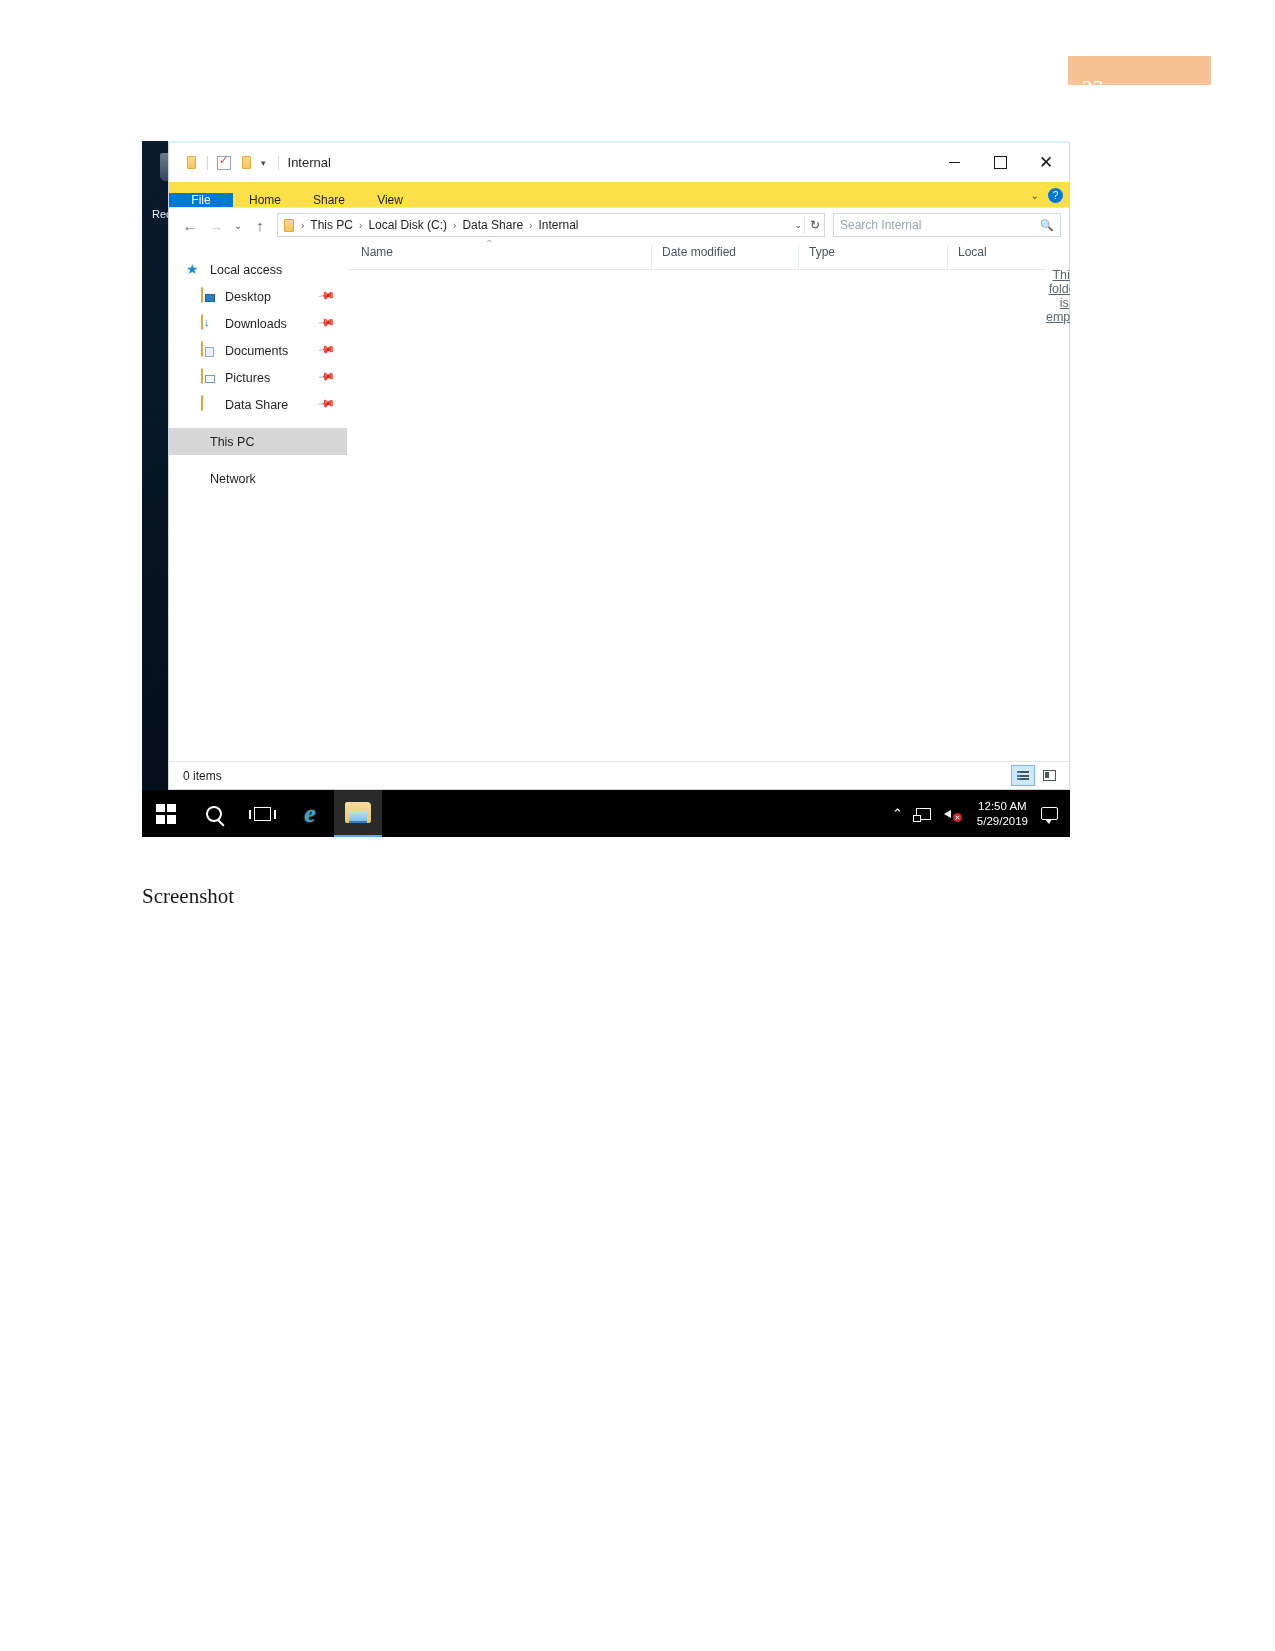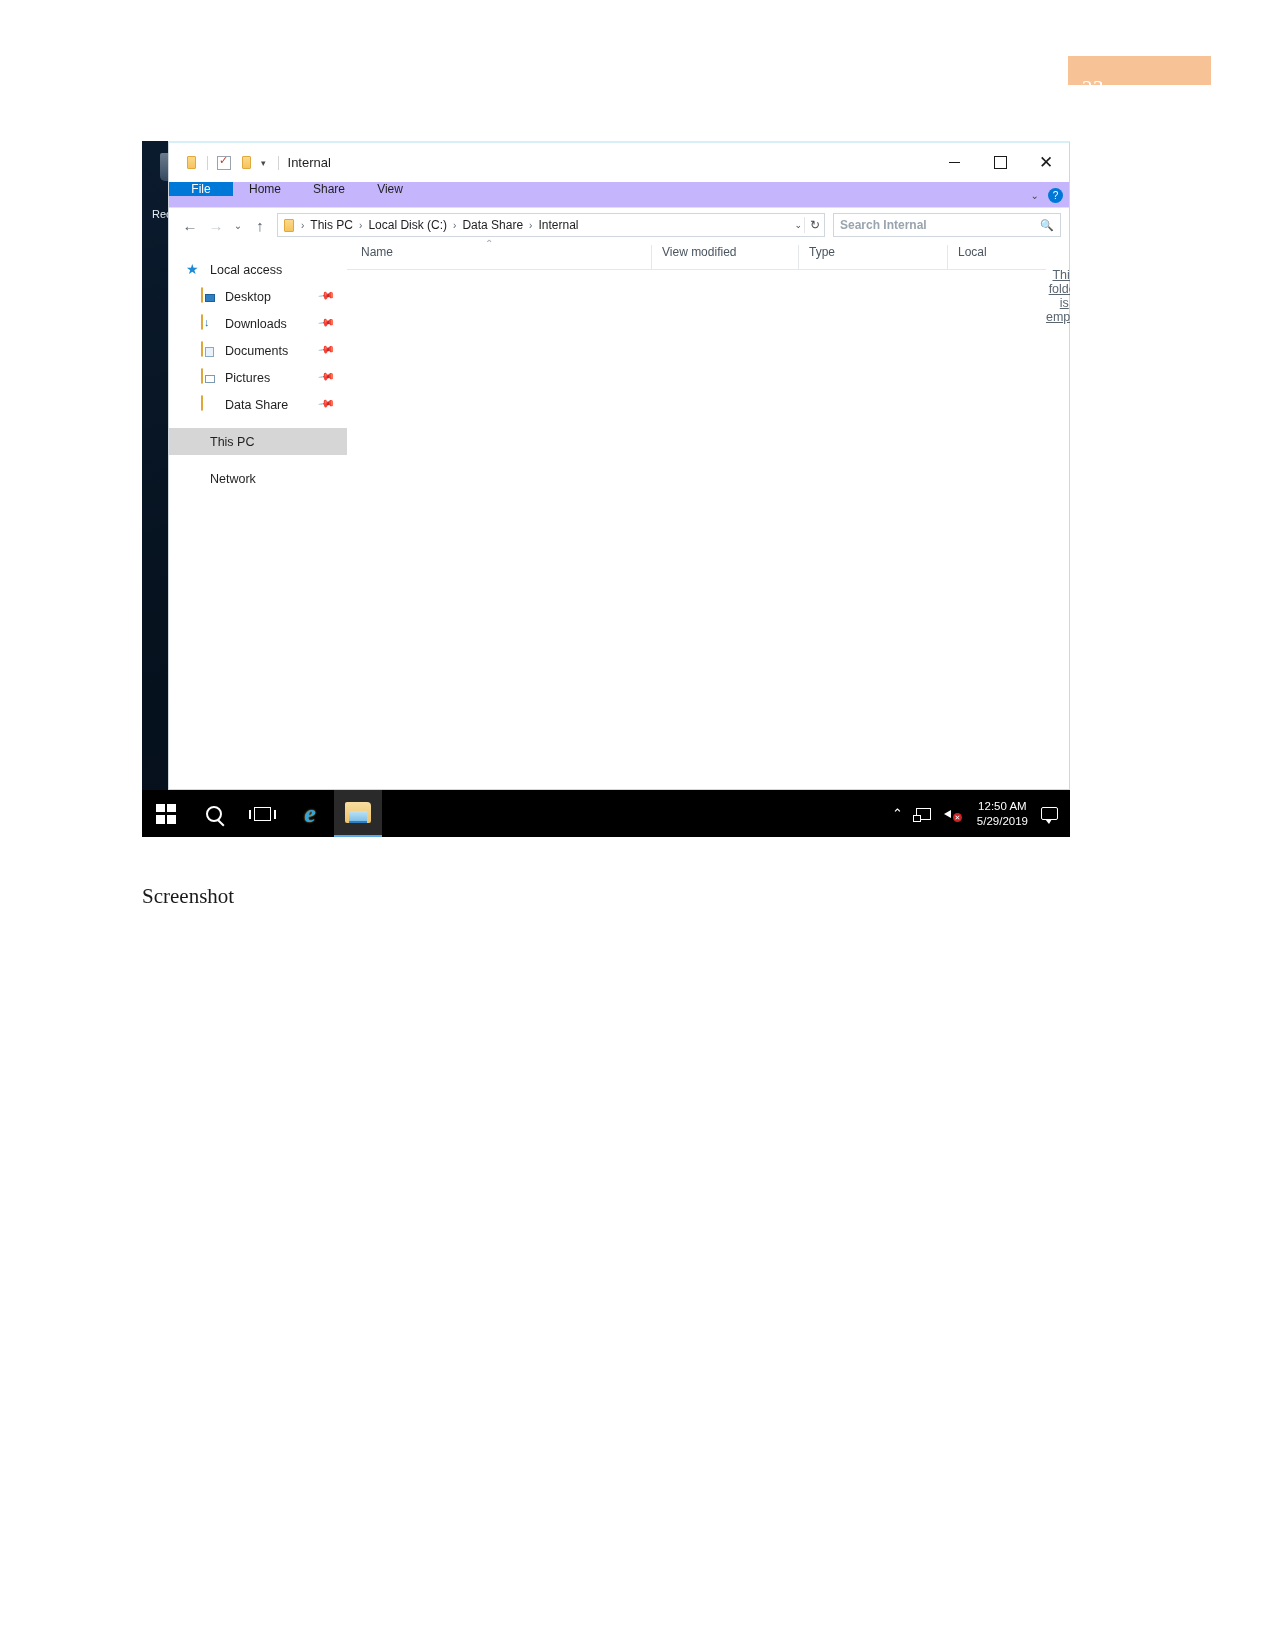--- a/index.html
+++ b/index.html
@@ -105,23 +105,23 @@
   .wc {
     width: 46px; display: flex; align-items: center; justify-content: center;
     font-size: 12px; color: #1a1a1a; cursor: default;
   }
   .wc-min::before { content: ""; width: 11px; height: 1.5px; background: #1a1a1a; display: block; }
   .wc-max::before { content: ""; width: 11px; height: 11px; border: 1.5px solid #1a1a1a; display: block; }
   .wc-close { font-size: 17px; font-weight: 300; }
 
   
   #ribbon {
-    height: 26px; background: #c4b5fd;
+    height: 26px; background: #fde047;
     border-bottom: 1px solid #dfe3e6;
-    display: flex; align-items: flex-start; position: relative; flex: 0 0 auto;
+    display: flex; align-items: flex-end; position: relative; flex: 0 0 auto;
   }
   .rtab {
     display: flex; align-items: center; justify-content: center;
     font-size: 12px; color: #1f1f1f; padding: 0 16px; min-width: 58px;
   }
   .rtab.file {
     background: #0078d7; color: #ffffff; min-width: 64px;
   }
   #ribbon-right {
     position: absolute; right: 6px; top: 0; height: 26px;
@@ -164,21 +164,21 @@
   }
   #addr-refresh {
     position: absolute; right: 4px; font-size: 12px; color: #4a4a4a;
     border-left: 1px solid #e2e6ea; padding-left: 5px; height: 16px; line-height: 16px;
   }
   #searchbox {
     width: 228px; height: 24px; border: 1px solid #cfd6dd; background: #fff;
     display: flex; align-items: center; margin-left: 8px; padding: 0 6px;
     position: relative;
   }
-  #search-text { font-size: 12px; color: #9aa4ae; font-weight: bold; }
+  #search-text { font-size: 12px; color: #9aa4ae; }
   #search-icon { position: absolute; right: 6px; font-size: 11px; color: #4a4a4a; }
 
   
   #body { flex: 1; display: flex; min-height: 0; }
   #navpane {
     width: 178px; background: #ffffff; padding-top: 14px;
     border-right: none; flex: 0 0 auto;
   }
   .nav-item {
     height: 27px; display: flex; align-items: center;
@@ -476,30 +476,45 @@
           <span>Network</span>
         </div>
       </div>
 
       <div id="listpane">
         <div id="colheader">
           <div class="col" id="col-name">
             <span>Name</span>
             <span id="sort-caret">⌃</span>
           </div>
-          <div class="col" id="col-date">View modified</div>
+          <div class="col" id="col-date">Date modified</div>
           <div class="col" id="col-type">Type</div>
           <div class="col" id="col-size">Local</div>
         </div>
         <div id="filelist">
           <div id="emptymsg">This folder is empty.</div>
         </div>
       </div>
     </div>
 
+    <div id="statusbar">
+      <div id="itemcount">0 items</div>
+      <div id="viewtoggles">
+        <div class="vbtn active">
+          <span class="vb-details">
+              <span></span>
+              <span></span>
+              <span></span>
+            </span>
+        </div>
+        <div class="vbtn">
+          <span class="vb-tiles"></span>
+        </div>
+      </div>
+    </div>
   </div>
 
   <div id="taskbar">
     <div class="tb-btn">
       <span id="tb-start">
           <span></span>
           <span></span>
           <span></span>
           <span></span>
         </span>

